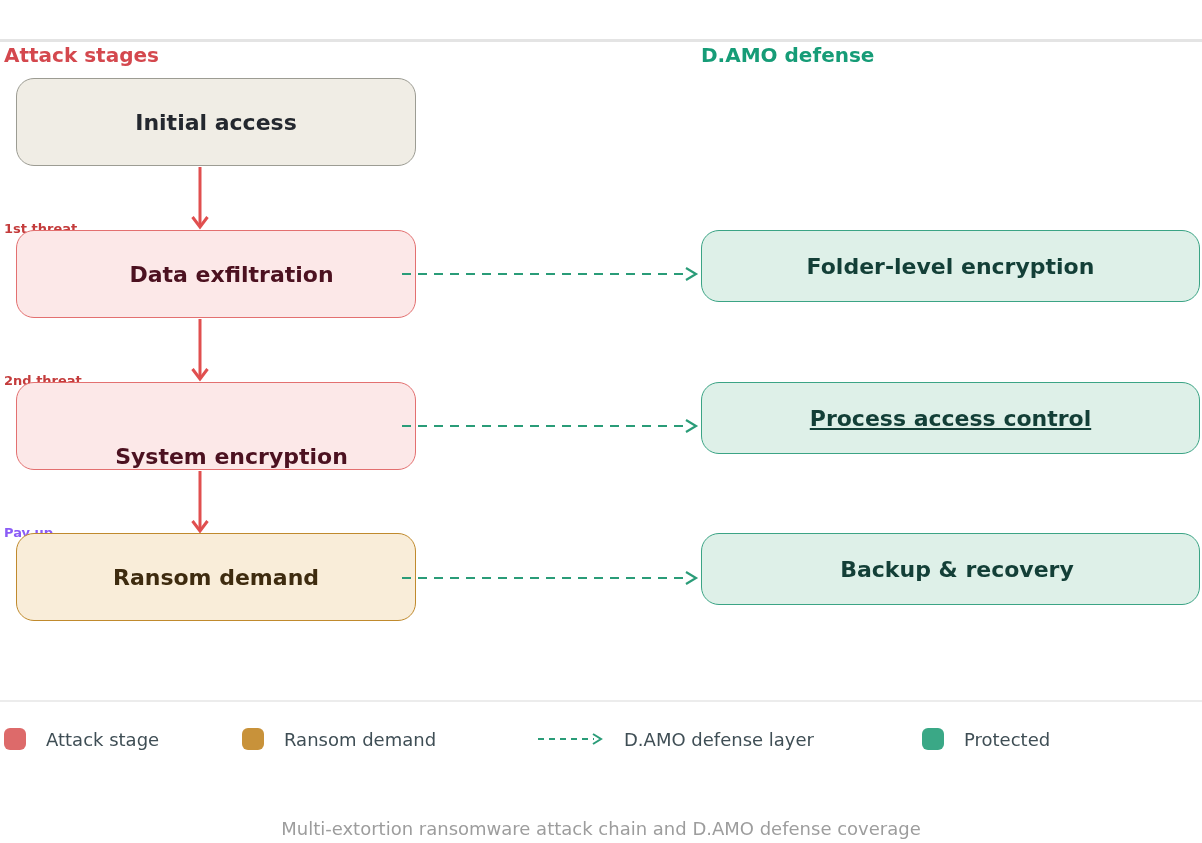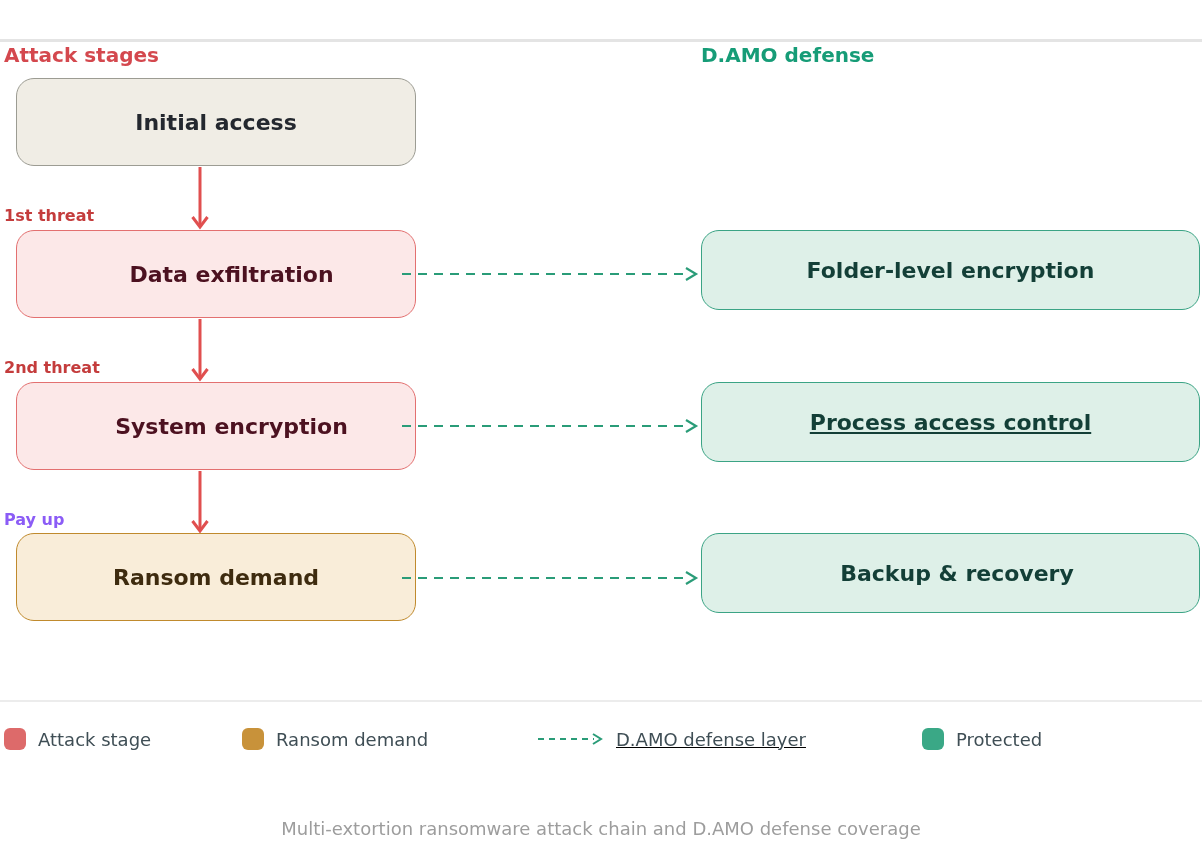--- a/index.html
+++ b/index.html
@@ -15,27 +15,27 @@
   .divider.bottom{top:700px;height:2px;background:#ececec;}
   .node{
     position:absolute;box-sizing:border-box;border-radius:18px;
     display:flex;align-items:center;justify-content:center;
     font-weight:bold;font-size:22px;border:1.6px solid;
   }
   .stage{left:0;width:400px;height:88px;margin-left:16px;}
   .stage.neutral{background:#f0ede5;border-color:#9c9c93;color:#24282f;}
   .stage.attack{background:#fce8e8;border-color:#e37070;color:#4c1120;padding-left:31px;}
   .stage.ransom{background:#f9edd9;border-color:#c08a2d;color:#3e2b0f;}
-  .defense-node{left:701px;width:499px;height:80px;background:#def0e8;border-color:#3ba485;color:#133f37;}
-  .tag{position:absolute;left:4px;font-weight:bold;font-size:16px;line-height:18px;}
+  .defense-node{left:701px;width:499px;height:72px;background:#def0e8;border-color:#3ba485;color:#133f37;}
+  .tag{position:absolute;left:4px;font-weight:bold;font-size:13px;line-height:18px;margin-top:13px;}
   .tag.red{color:#c43c3c;}
   .tag.gold{color:#8b5cf6;}
   .varrow{position:absolute;left:188px;width:24px;height:64px;}
   .harrow{position:absolute;left:402px;width:298px;height:20px;}
-  .legend-item{position:absolute;top:726px;height:26px;display:flex;align-items:center;gap:12px;}
+  .legend-item{position:absolute;top:726px;height:26px;display:flex;align-items:center;gap:20px;}
   .legend-item .label{font-size:18px;color:#3f4e55;}
   .swatch{width:22px;height:22px;border-radius:6px;flex:0 0 auto;}
   .swatch.attack{background:#dd6a6a;}
   .swatch.ransom{background:#c8923a;}
   .swatch.protected{background:#3aa886;}
   .caption{position:absolute;top:818px;left:0;width:1202px;text-align:center;font-size:18px;color:#9d9d9d;}
 </style>
 </head>
 <body>
 
@@ -58,21 +58,21 @@
   <div class="node stage attack" style="top:230px;">
     <span>Data exfiltration</span>
   </div>
 
   <svg class="varrow" style="top:318px;" viewBox="0 0 24 64">
     <line x1="12" y1="1" x2="12" y2="59" stroke="#e04f4f" stroke-width="3"></line>
     <path d="M4.5 51 L12 61 L19.5 51" fill="none" stroke="#e04f4f" stroke-width="3"></path>
   </svg>
 
   <div class="tag red" style="top:359px;">2nd threat</div>
-  <div class="node stage attack" style="top:382px;">
+  <div class="node stage attack" style="top:382px;align-items:flex-end;">
     <span>System encryption</span>
   </div>
 
   <svg class="varrow" style="top:470px;" viewBox="0 0 24 64">
     <line x1="12" y1="1" x2="12" y2="59" stroke="#e04f4f" stroke-width="3"></line>
     <path d="M4.5 51 L12 61 L19.5 51" fill="none" stroke="#e04f4f" stroke-width="3"></path>
   </svg>
 
   <div class="tag gold" style="top:511px;">Pay up</div>
   <div class="node stage ransom" style="top:533px;">
@@ -107,21 +107,21 @@
   <div class="legend-item" style="left:4px;">
     <span class="swatch attack"></span>
     <span class="label">Attack stage</span>
   </div>
 
   <div class="legend-item" style="left:242px;">
     <span class="swatch ransom"></span>
     <span class="label">Ransom demand</span>
   </div>
 
-  <div class="legend-item" style="left:538px;text-decoration:underline;">
+  <div class="legend-item" style="left:538px;">
     <svg width="66" height="16" viewBox="0 0 66 16">
       <line x1="0" y1="8" x2="56" y2="8" stroke="#2a9c78" stroke-width="2" stroke-dasharray="6 5"></line>
       <path d="M55 3 L63 8 L55 13" fill="none" stroke="#2a9c78" stroke-width="2"></path>
     </svg>
     <span class="label">D.AMO defense layer</span>
   </div>
 
   <div class="legend-item" style="left:922px;">
     <span class="swatch protected"></span>
     <span class="label">Protected</span>

